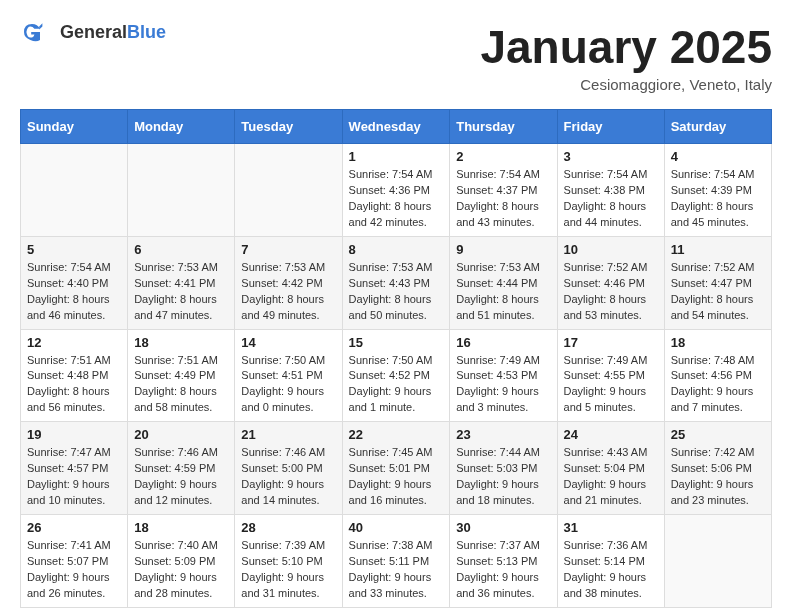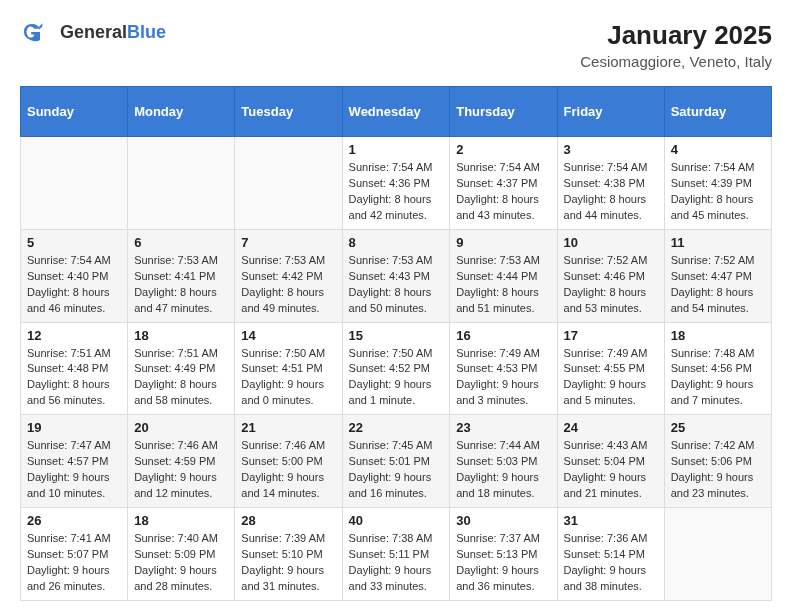--- a/index.html
+++ b/index.html
@@ -32,40 +32,40 @@
       color: #3a7bd5;
     }
     .logo-icon {
       width: 24px;
       height: 24px;
     }
     .title-area {
       text-align: right;
     }
     .calendar-title {
-      font-size: 26px;
+      font-size: 46px;
       font-weight: bold;
       color: #222;
     }
     .calendar-subtitle {
       font-size: 15px;
       color: #555;
       margin-top: 2px;
     }
     .calendar-table {
       width: 100%;
       border-collapse: collapse;
       border: 1px solid #ccc;
     }
     .calendar-table th {
       background-color: #3a7bd5;
       color: #fff;
       font-size: 13px;
       font-weight: bold;
-      padding: 17px 6px;
+      padding: 9px 6px;
       text-align: left;
       border: 1px solid #2d6bbf;
     }
     .calendar-table td {
       vertical-align: top;
       border: 1px solid #ddd;
       padding: 5px 6px;
       font-size: 10.5px;
       color: #333;
       min-height: 80px;

